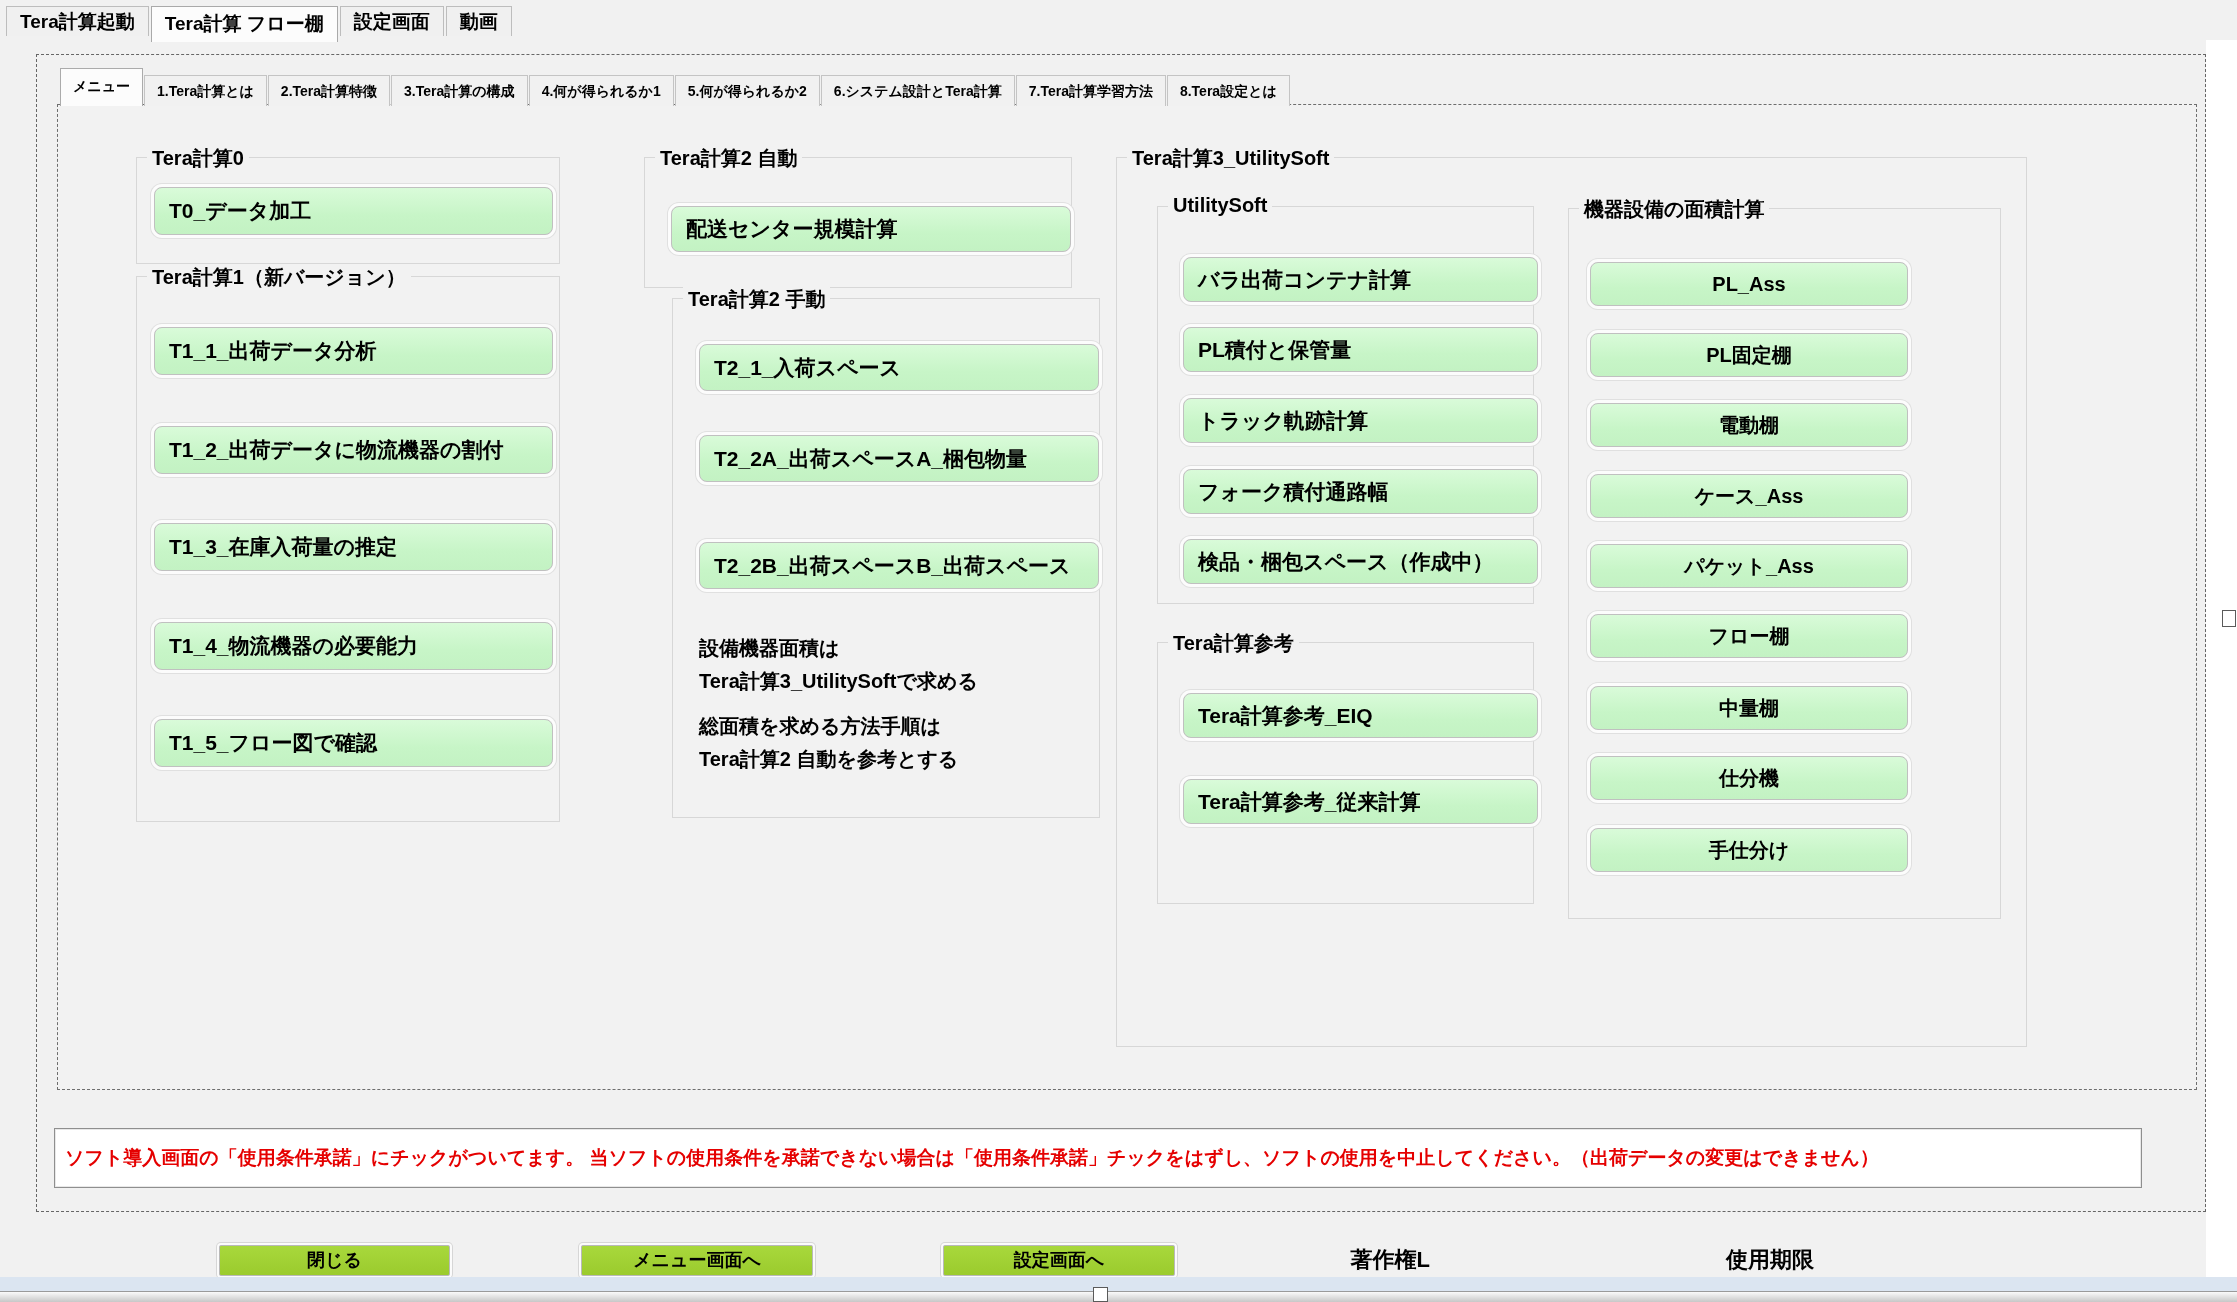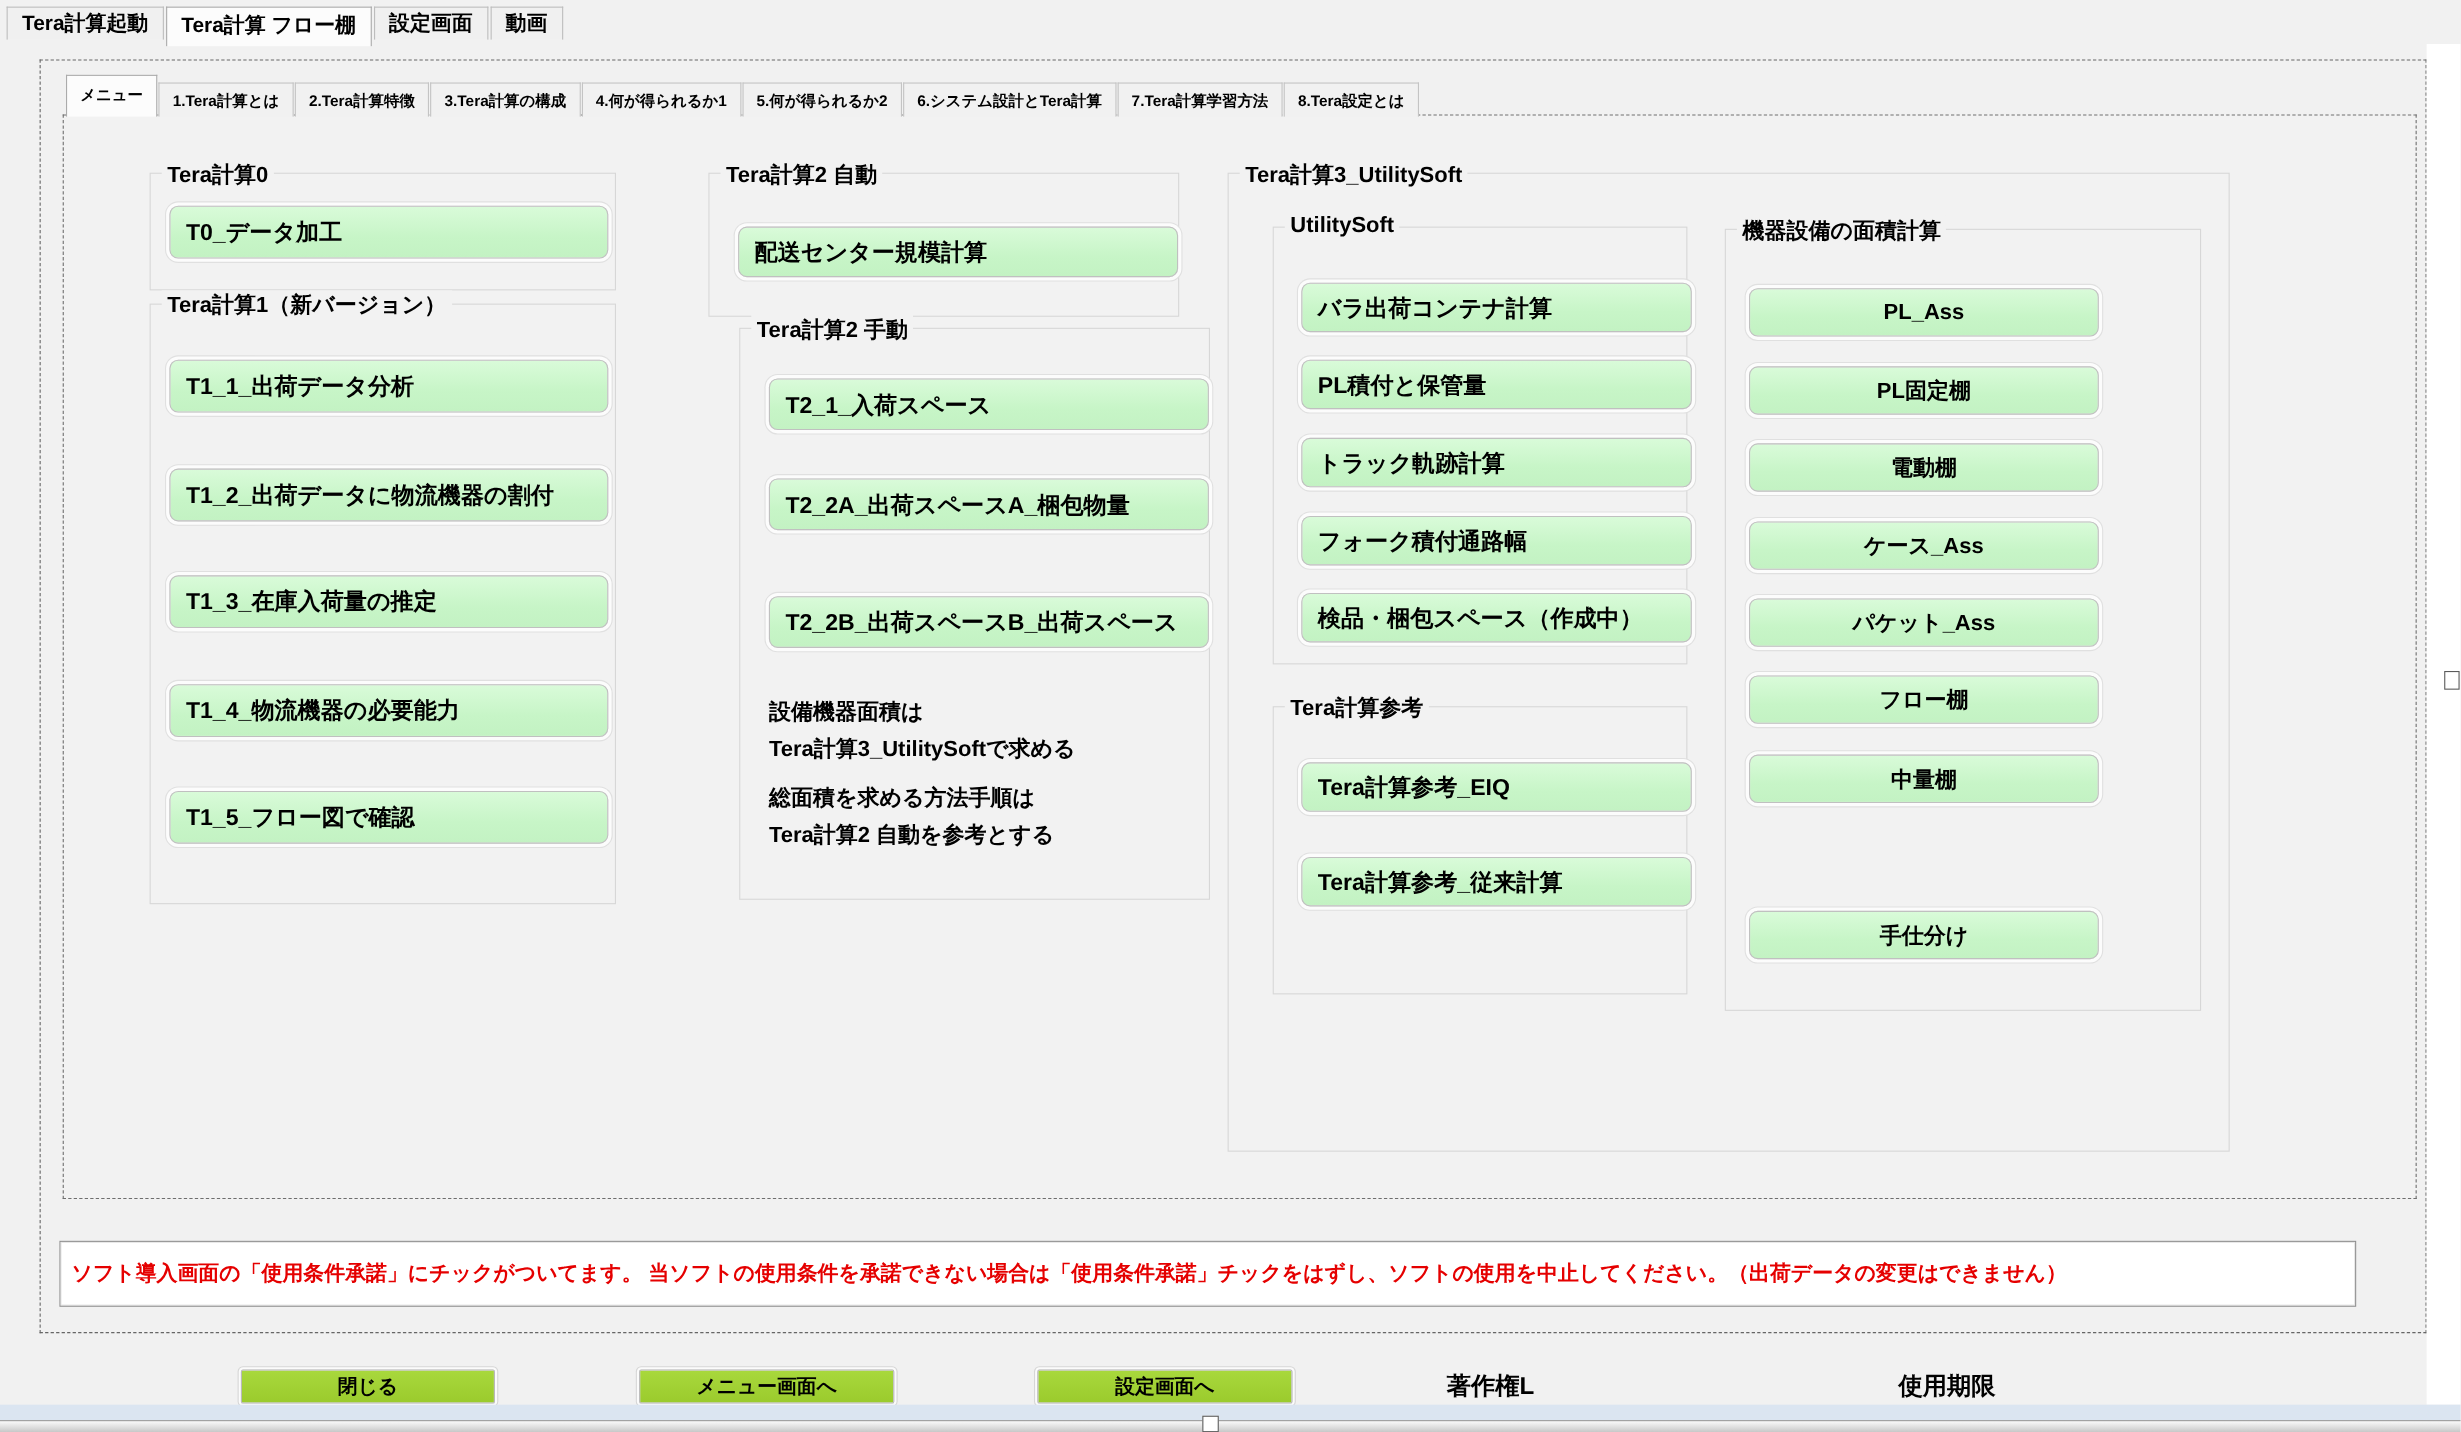--- a/index.html
+++ b/index.html
@@ -169,31 +169,32 @@
 
   <div class="groupbox" style="left:451px;top:50px;width:431px;height:709px;">
     <span class="gb-title">機器設備の面積計算</span>
     <div class="btn-green center" style="left:21px;top:53px;width:308px;height:42px;">PL_Ass</div>
     <div class="btn-green center" style="left:21px;top:124px;width:308px;height:42px;">PL固定棚</div>
     <div class="btn-green center" style="left:21px;top:194px;width:308px;height:42px;">電動棚</div>
     <div class="btn-green center" style="left:21px;top:265px;width:308px;height:42px;">ケース_Ass</div>
     <div class="btn-green center" style="left:21px;top:335px;width:308px;height:42px;">パケット_Ass</div>
     <div class="btn-green center" style="left:21px;top:405px;width:308px;height:42px;">フロー棚</div>
     <div class="btn-green center" style="left:21px;top:477px;width:308px;height:42px;">中量棚</div>
+    <div class="btn-green center" style="left:21px;top:547px;width:308px;height:42px;">仕分機</div>
     <div class="btn-green center" style="left:21px;top:619px;width:308px;height:42px;">手仕分け</div>
   </div>
 </div>
 
 <div class="warning-box">
   <span class="warning-text" style="color:#e50000;">ソフト導入画面の「使用条件承諾」にチックがついてます。 当ソフトの使用条件を承諾できない場合は「使用条件承諾」チックをはずし、ソフトの使用を中止してください。（出荷データの変更はできません）</span>
 </div>
 
 <div class="btn-action" style="left:219px;top:1245px;width:229px;">閉じる</div>
 <div class="btn-action" style="left:581px;top:1245px;width:230px;">メニュー画面へ</div>
 <div class="btn-action" style="left:943px;top:1245px;width:230px;">設定画面へ</div>
-<div class="footer-label" style="left:1280px;width:150px;">著作権L</div>
+<div class="footer-label" style="left:1280px;width:150px;text-align:right;">著作権L</div>
 <div class="footer-label" style="left:1690px;width:160px;">使用期限</div>
 
 <div class="right-white"></div>
 <div class="strip-blue"></div>
 <div class="h-scrollbar"></div>
 <div class="handle bottom"></div>
 <div class="handle right"></div>
 
 </body></html>

